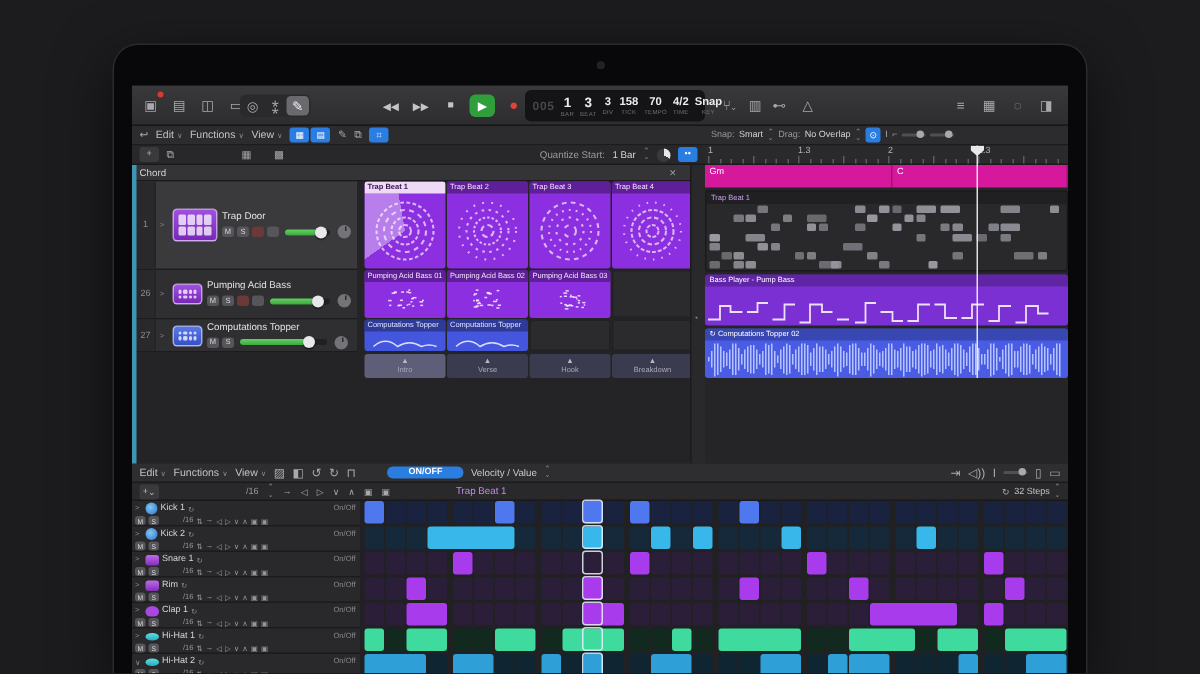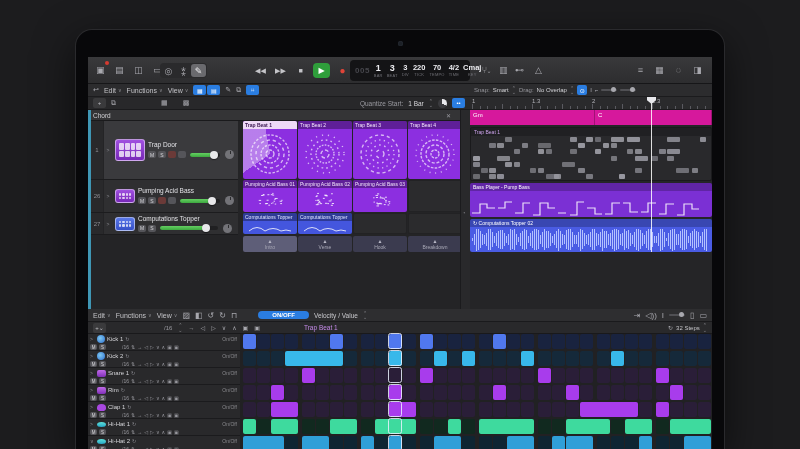--- a/index.html
+++ b/index.html
@@ -174,33 +174,33 @@
             </span>
         <span class="seg">
               <span class="v1">3</span>
               <span class="lab">BEAT</span>
             </span>
         <span class="seg">
               <span class="v2">3</span>
               <span class="lab">DIV</span>
             </span>
         <span class="seg">
-              <span class="v2">220</span>
+              <span class="v2">158</span>
               <span class="lab">TICK</span>
             </span>
         <span class="seg">
               <span class="v2">70</span>
               <span class="lab">TEMPO</span>
             </span>
         <span class="seg">
               <span class="v2">4/2</span>
               <span class="lab">TIME</span>
             </span>
         <span class="seg">
-              <span class="v2">Cmaj</span>
+              <span class="v2">Snap</span>
               <span class="lab">KEY</span>
             </span>
         <span class="chev">⌄</span>
       </div>
       <div class="tb-group" style="left:390px">
         <span class="icn tb-ic">⑂</span>
         <span class="icn tb-ic">▥</span>
       </div>
       <div class="tb-group" style="left:425px">
         <span class="icn tb-ic">⊷</span>

